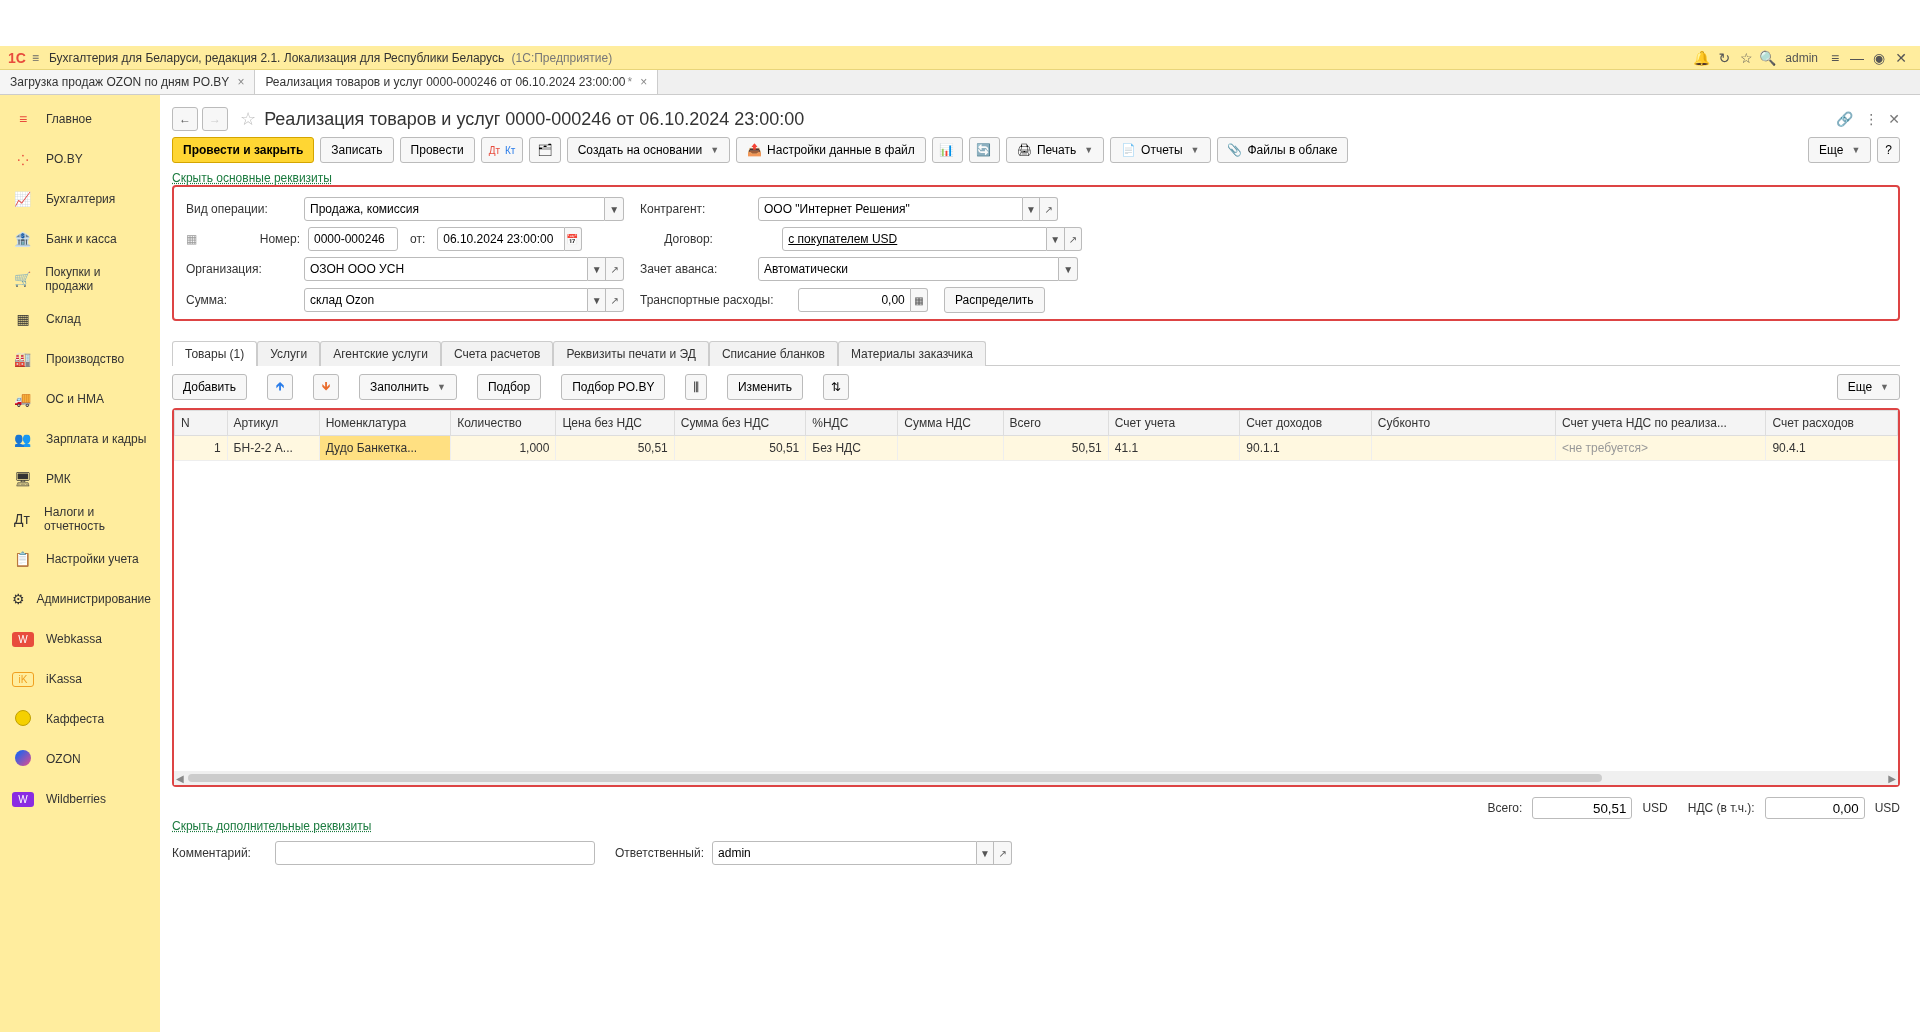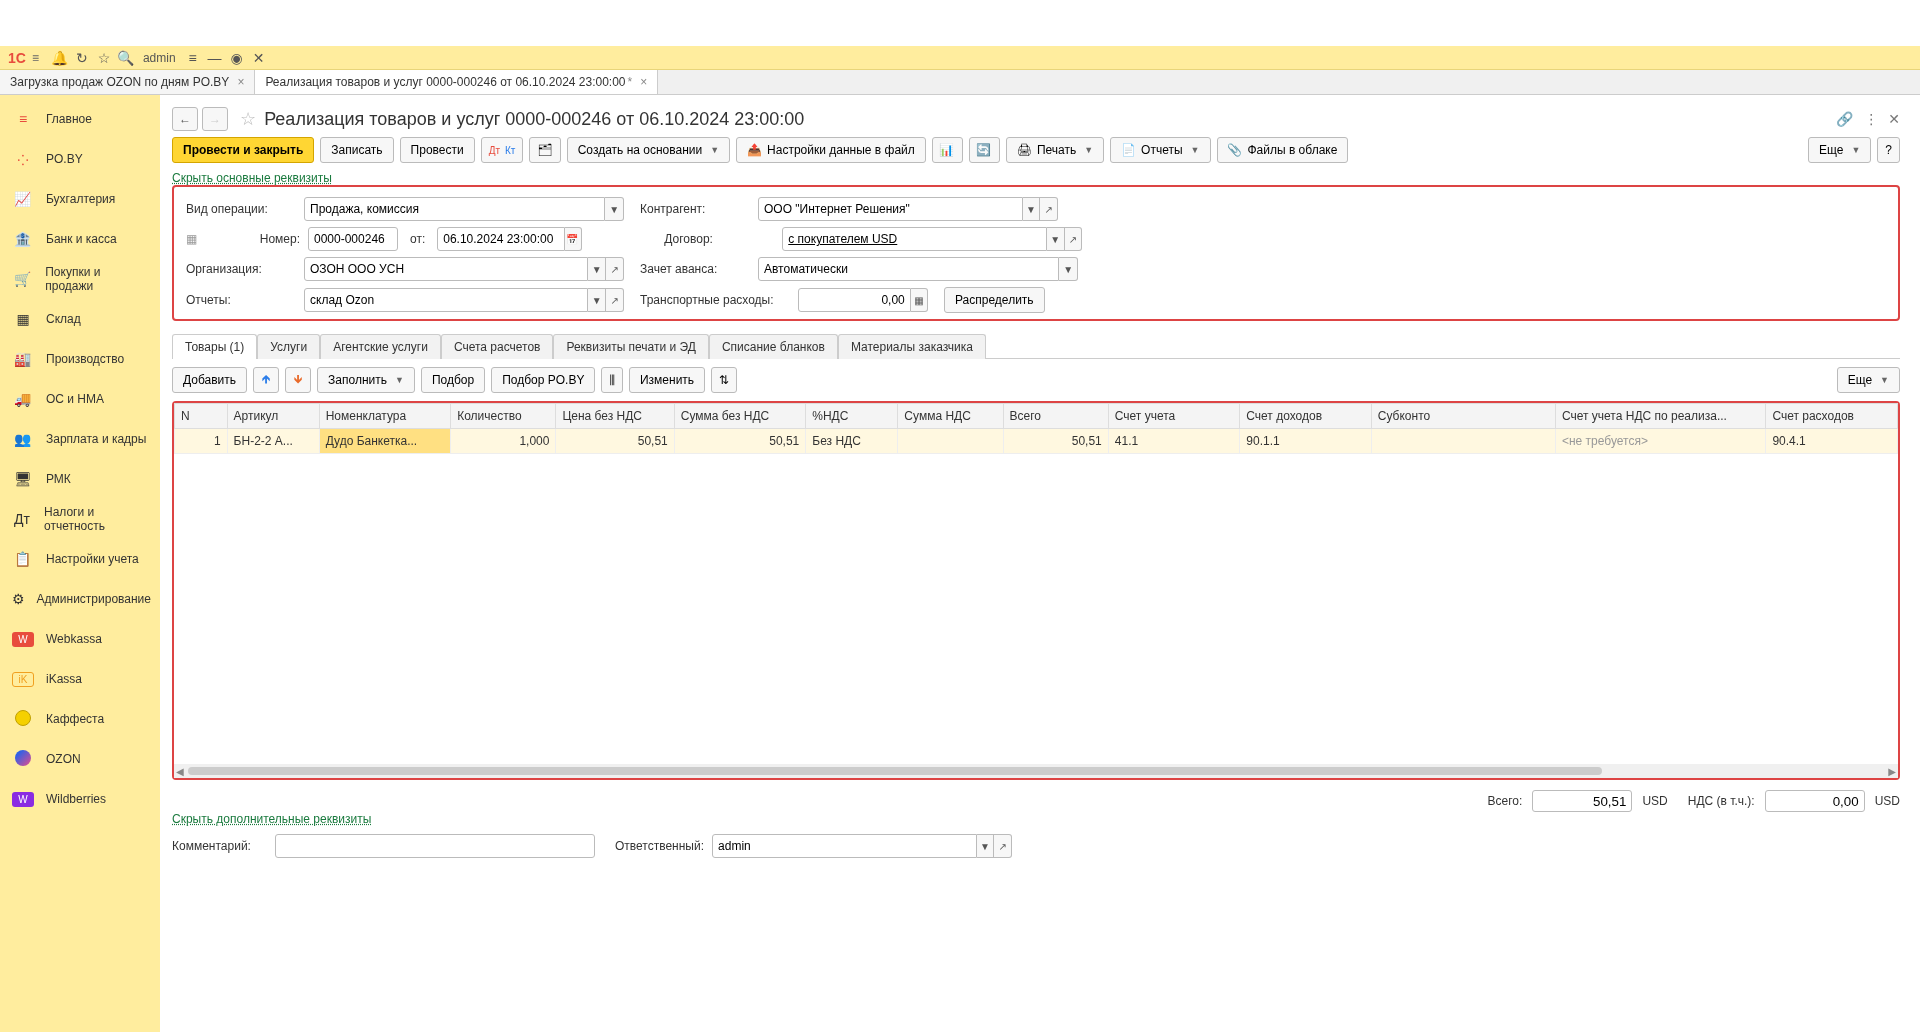--- a/index.html
+++ b/index.html
@@ -56,26 +56,26 @@
 .lbl.wide { width: 110px; }
 .lbl.wider { width: 150px; }
 .input { height: 24px; border: 1px solid #bbb; border-radius: 3px; padding: 0 5px; font-size: 12px; background: #fff; }
 .combo { display: flex; }
 .combo .input { border-radius: 3px 0 0 3px; }
 .combo .cbtn { width: 20px; height: 24px; border: 1px solid #bbb; border-left: none; background: #f7f7f7; display: flex; align-items: center; justify-content: center; font-size: 10px; color: #555; cursor: pointer; }
 .combo .cbtn:last-child { border-radius: 0 3px 3px 0; }
 .link-center { text-align: center; color: #1555b3; text-decoration: underline; cursor: pointer; margin-top: 4px; font-size: 12px; }
 
 
-.inner-tabs { display: flex; border-bottom: 1px solid #ccc; margin-top: 13px; }
+.inner-tabs { display: flex; border-bottom: 1px solid #ccc; margin-top: 20px; }
 .inner-tab { padding: 5px 12px; border: 1px solid #ccc; border-bottom: none; margin-right: 0; margin-bottom: -1px; background: #f2f2f2; cursor: pointer; font-size: 12px; border-radius: 3px 3px 0 0; }
 .inner-tab.active { background: #fff; }
 
 
-.tbl-toolbar { display: flex; align-items: center; gap: 6px; padding: 8px 0; }
+.tbl-toolbar { display: flex; align-items: center; gap: 20px; padding: 8px 0; }
 .arrow-btn { width: 26px; height: 26px; border: 1px solid #bbb; border-radius: 3px; background: #f7f7f7; display: flex; align-items: center; justify-content: center; cursor: pointer; }
 .arrow-up { color: #2b7de9; }
 .arrow-down { color: #e96b2b; }
 
 
 .data-table-wrap { border: 2px solid #d44; border-radius: 4px; }
 .data-table { width: 100%; border-collapse: collapse; font-size: 12px; }
 .data-table th { background: #f4f4f4; border: 1px solid #ddd; padding: 5px 6px; text-align: left; font-weight: normal; color: #333; }
 .data-table td { border: 1px solid #eee; padding: 5px 6px; }
 .data-table tr.sel { background: #fff8e0; }
@@ -96,20 +96,24 @@
 
 .foot-row { display: flex; align-items: center; gap: 8px; margin-top: 8px; }
 .foot-row .lbl2 { width: 95px; }
 </style>
 </head>
 <body>
 
 <div class="app-header">
   <span class="logo">1C</span>
   <span class="burger">≡</span>
+  <span class="app-title">
+    <span>Бухгалтерия для Беларуси, редакция 2.1. Локализация для Республики Беларусь</span>
+    <span class="sub-title">(1С:Предприятие)</span>
+  </span>
   <span class="hdr-icon">🔔</span>
   <span class="hdr-icon">↻</span>
   <span class="hdr-icon">☆</span>
   <span class="hdr-icon">🔍</span>
   <span class="user">admin</span>
   <span class="hdr-icon">≡</span>
   <span class="hdr-icon">—</span>
   <span class="hdr-icon">◉</span>
   <span class="hdr-icon">✕</span>
 </div>
@@ -304,21 +308,21 @@
           <div class="cbtn">↗</div>
         </div>
         <span class="lbl wide" style="margin-left:8px">Зачет аванса:</span>
         <div class="combo" style="width:320px">
           <input class="input" style="width: 100%;" value="Автоматически">
           <div class="cbtn">▼</div>
         </div>
       </div>
 
       <div class="form-row">
-        <span class="lbl wide">Отчеты:</span>
+        <span class="lbl wide">Сумма:</span>
         <div class="combo" style="width:320px">
           <input class="input" style="width: 100%;" value="склад Ozon">
           <div class="cbtn">▼</div>
           <div class="cbtn">↗</div>
         </div>
         <span class="lbl wider" style="margin-left:8px">Транспортные расходы:</span>
         <div class="combo" style="width:130px">
           <input class="input num" style="width: 100%;" value="0,00">
           <div class="cbtn">▦</div>
         </div>

